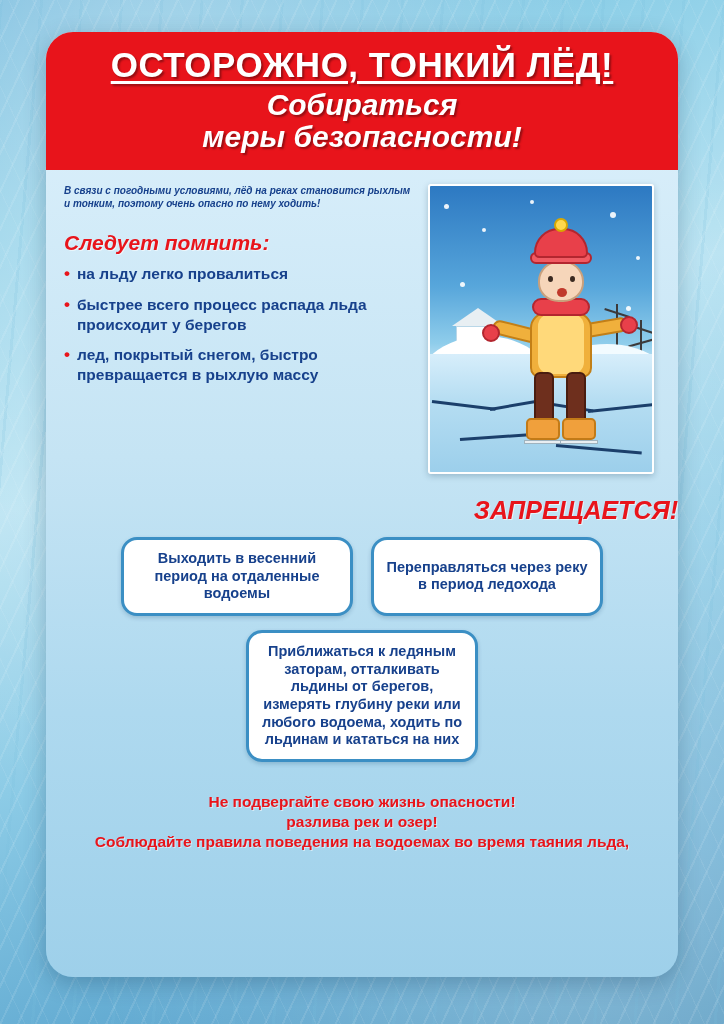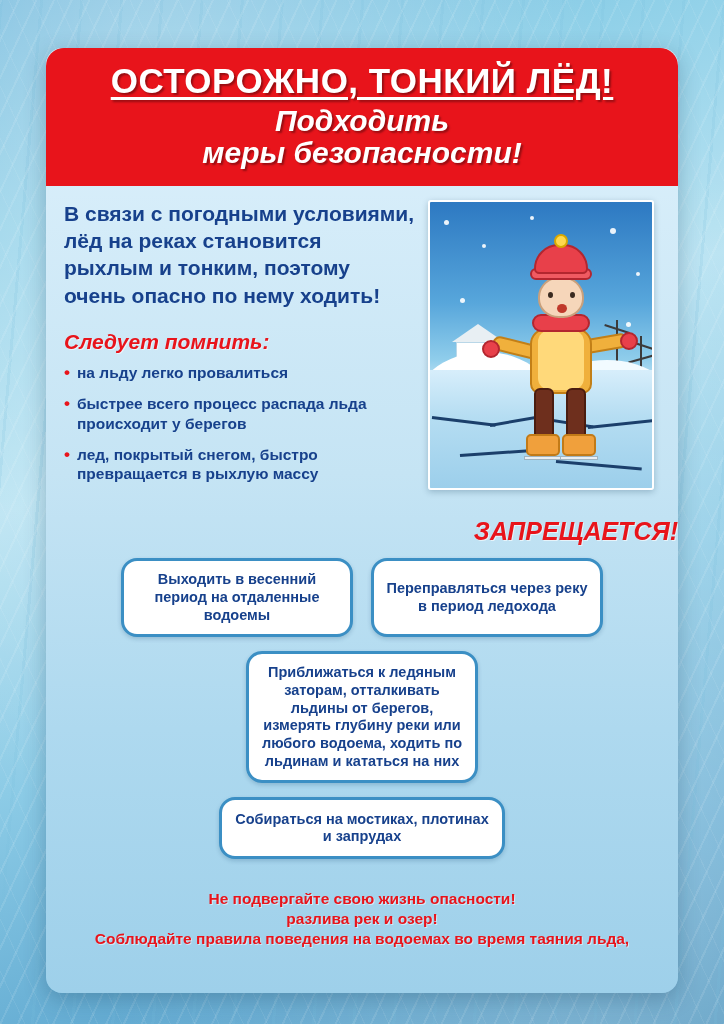--- a/index.html
+++ b/index.html
@@ -20,23 +20,23 @@
     position: absolute; inset: 0;
     background:
       repeating-linear-gradient(115deg, rgba(255,255,255,0.10) 0 2px, rgba(255,255,255,0) 2px 16px),
       repeating-linear-gradient(65deg, rgba(255,255,255,0.07) 0 1px, rgba(255,255,255,0) 1px 22px),
       repeating-linear-gradient(95deg, rgba(120,190,220,0.18) 0 3px, rgba(255,255,255,0) 3px 40px);
     pointer-events: none;
   }
 
   .poster {
     position: absolute;
-    left: 46px; top: 48px;
+    left: 46px; top: 32px;
     width: 632px; height: 945px;
-    border-radius: 16px;
+    border-radius: 27px;
     background: linear-gradient(180deg, #cfe9f6 0%, #d8eefa 12%, #c5e4f4 45%, #aed9ef 72%, #9ed0ea 100%);
     box-shadow: 0 6px 22px rgba(20,60,90,0.30);
     overflow: hidden;
   }
 
   
   .header {
     background: #e8141b;
     padding: 14px 10px 16px;
     border-top-left-radius: 18px;
@@ -66,23 +66,24 @@
 
   
   .intro {
     display: flex;
     padding: 14px 18px 4px 18px;
     gap: 12px;
   }
   .intro-left { width: 352px; }
   .intro-text {
     color: #17418c;
-    font-size: 21px;
+    font-size: 10px;
     font-weight: bold;
     line-height: 1.30;
+    font-style: italic;
   }
   .remember-title {
     color: #e8141b;
     font-size: 21px;
     font-weight: bold;
     font-style: italic;
     margin: 21px 0 9px 0;
     text-shadow: 1px 1px 0 rgba(255,255,255,0.55);
   }
   .bullets { list-style: none; }
@@ -222,21 +223,21 @@
 </head>
 <body>
 
 <div class="ice-texture"></div>
 
 <div class="poster">
 
   <div class="header">
     <h1>ОСТОРОЖНО, ТОНКИЙ ЛЁД!</h1>
     <h2>
-      <span>Подходить</span><br>
+      <span>Собираться</span><br>
       <span>меры безопасности!</span>
     </h2>
   </div>
 
   <div class="intro">
     <div class="intro-left">
       <p class="intro-text">В связи с погодными условиями, лёд на реках  становится рыхлым и тонким, поэтому очень опасно по нему ходить!</p>
       <div class="remember-title">Следует помнить:</div>
       <ul class="bullets">
         <li>на льду легко провалиться</li>
@@ -302,23 +303,20 @@
   <div class="forbidden-title">ЗАПРЕЩАЕТСЯ!</div>
 
   <div class="cards">
     <div class="card-row">
       <div class="card card-w h-small">Выходить в весенний период на отдаленные водоемы</div>
       <div class="card card-w h-small">Переправляться через реку в период ледохода</div>
     </div>
     <div class="card-row">
       <div class="card card-w h-mid">Приближаться к ледяным заторам, отталкивать льдины от берегов, измерять глубину реки или любого водоема, ходить по льдинам и кататься на них</div>
     </div>
-    <div class="card-row">
-      <div class="card card-center">Собираться на мостиках, плотинах и запрудах</div>
-    </div>
   </div>
 
   <div class="footer">
     <div>Не подвергайте свою жизнь опасности!</div>
     <div>разлива рек и озер!</div>
     <div>Соблюдайте правила поведения на водоемах во время таяния льда,</div>
   </div>
 
 </div>
 

